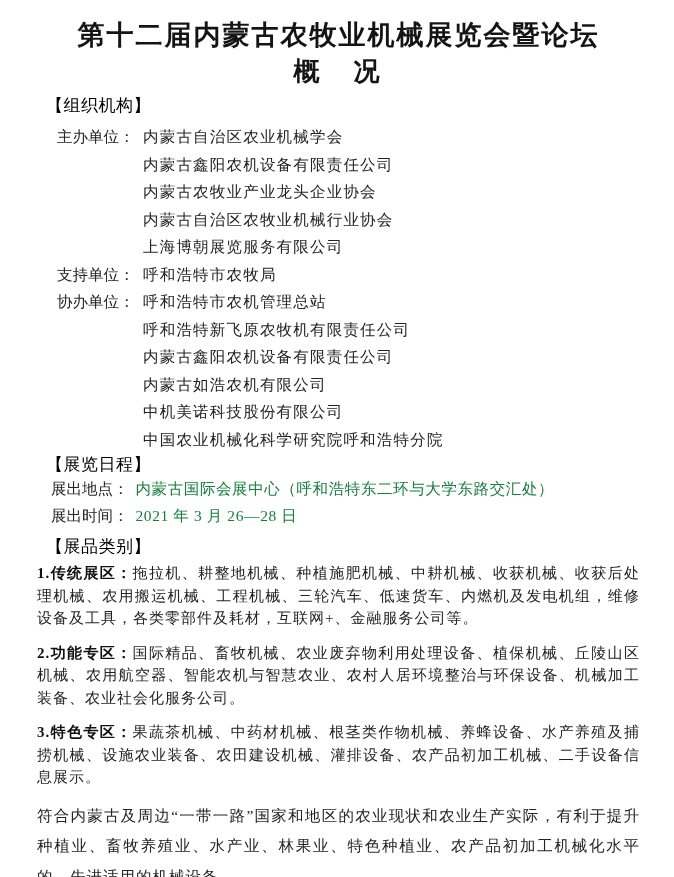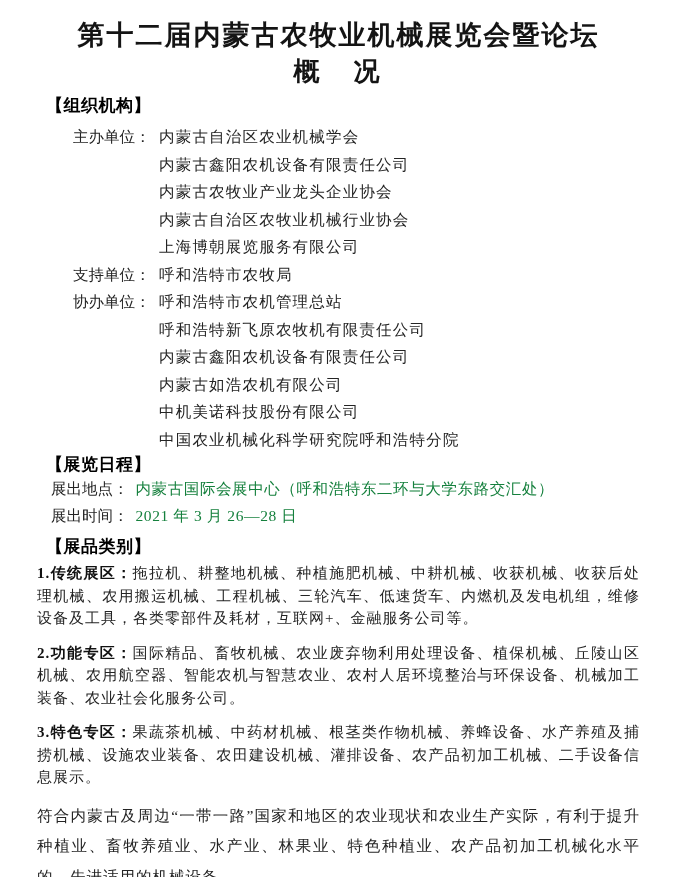--- a/index.html
+++ b/index.html
@@ -19,28 +19,28 @@
     letter-spacing: 2px; line-height: 38px;
     white-space: nowrap;
   }
   .subtitle {
     text-align: center;
     font-size: 26px; font-weight: bold; color: #141414;
     letter-spacing: 4px; line-height: 36px;
     margin-bottom: 6px;
   }
   .sec-heading {
-    font-size: 17px; font-weight: bold; color: #000;
+    font-size: 17px; font-weight: normal; color: #000;
     line-height: 20px; margin-left: 9px;
     letter-spacing: 0.5px;
   }
   .sec-heading.org { margin-bottom: 7px; }
   .sec-heading.sched { margin-top: 2px; }
   .sec-heading.cat { margin-bottom: 5px; }
-  .org-list { margin-left: 36px; margin-bottom: 2px; }
+  .org-list { margin-left: 20px; margin-bottom: 2px; }
   .org-group { display: flex; align-items: flex-start; }
   .org-label {
     flex: none; width: 86px;
     font-size: 15.5px; line-height: 27.5px; color: #242424;
   }
   .org-items { flex: 1; }
   .org-item {
     font-size: 15.5px; line-height: 27.5px; color: #242424;
     letter-spacing: 1.2px; white-space: nowrap;
   }

